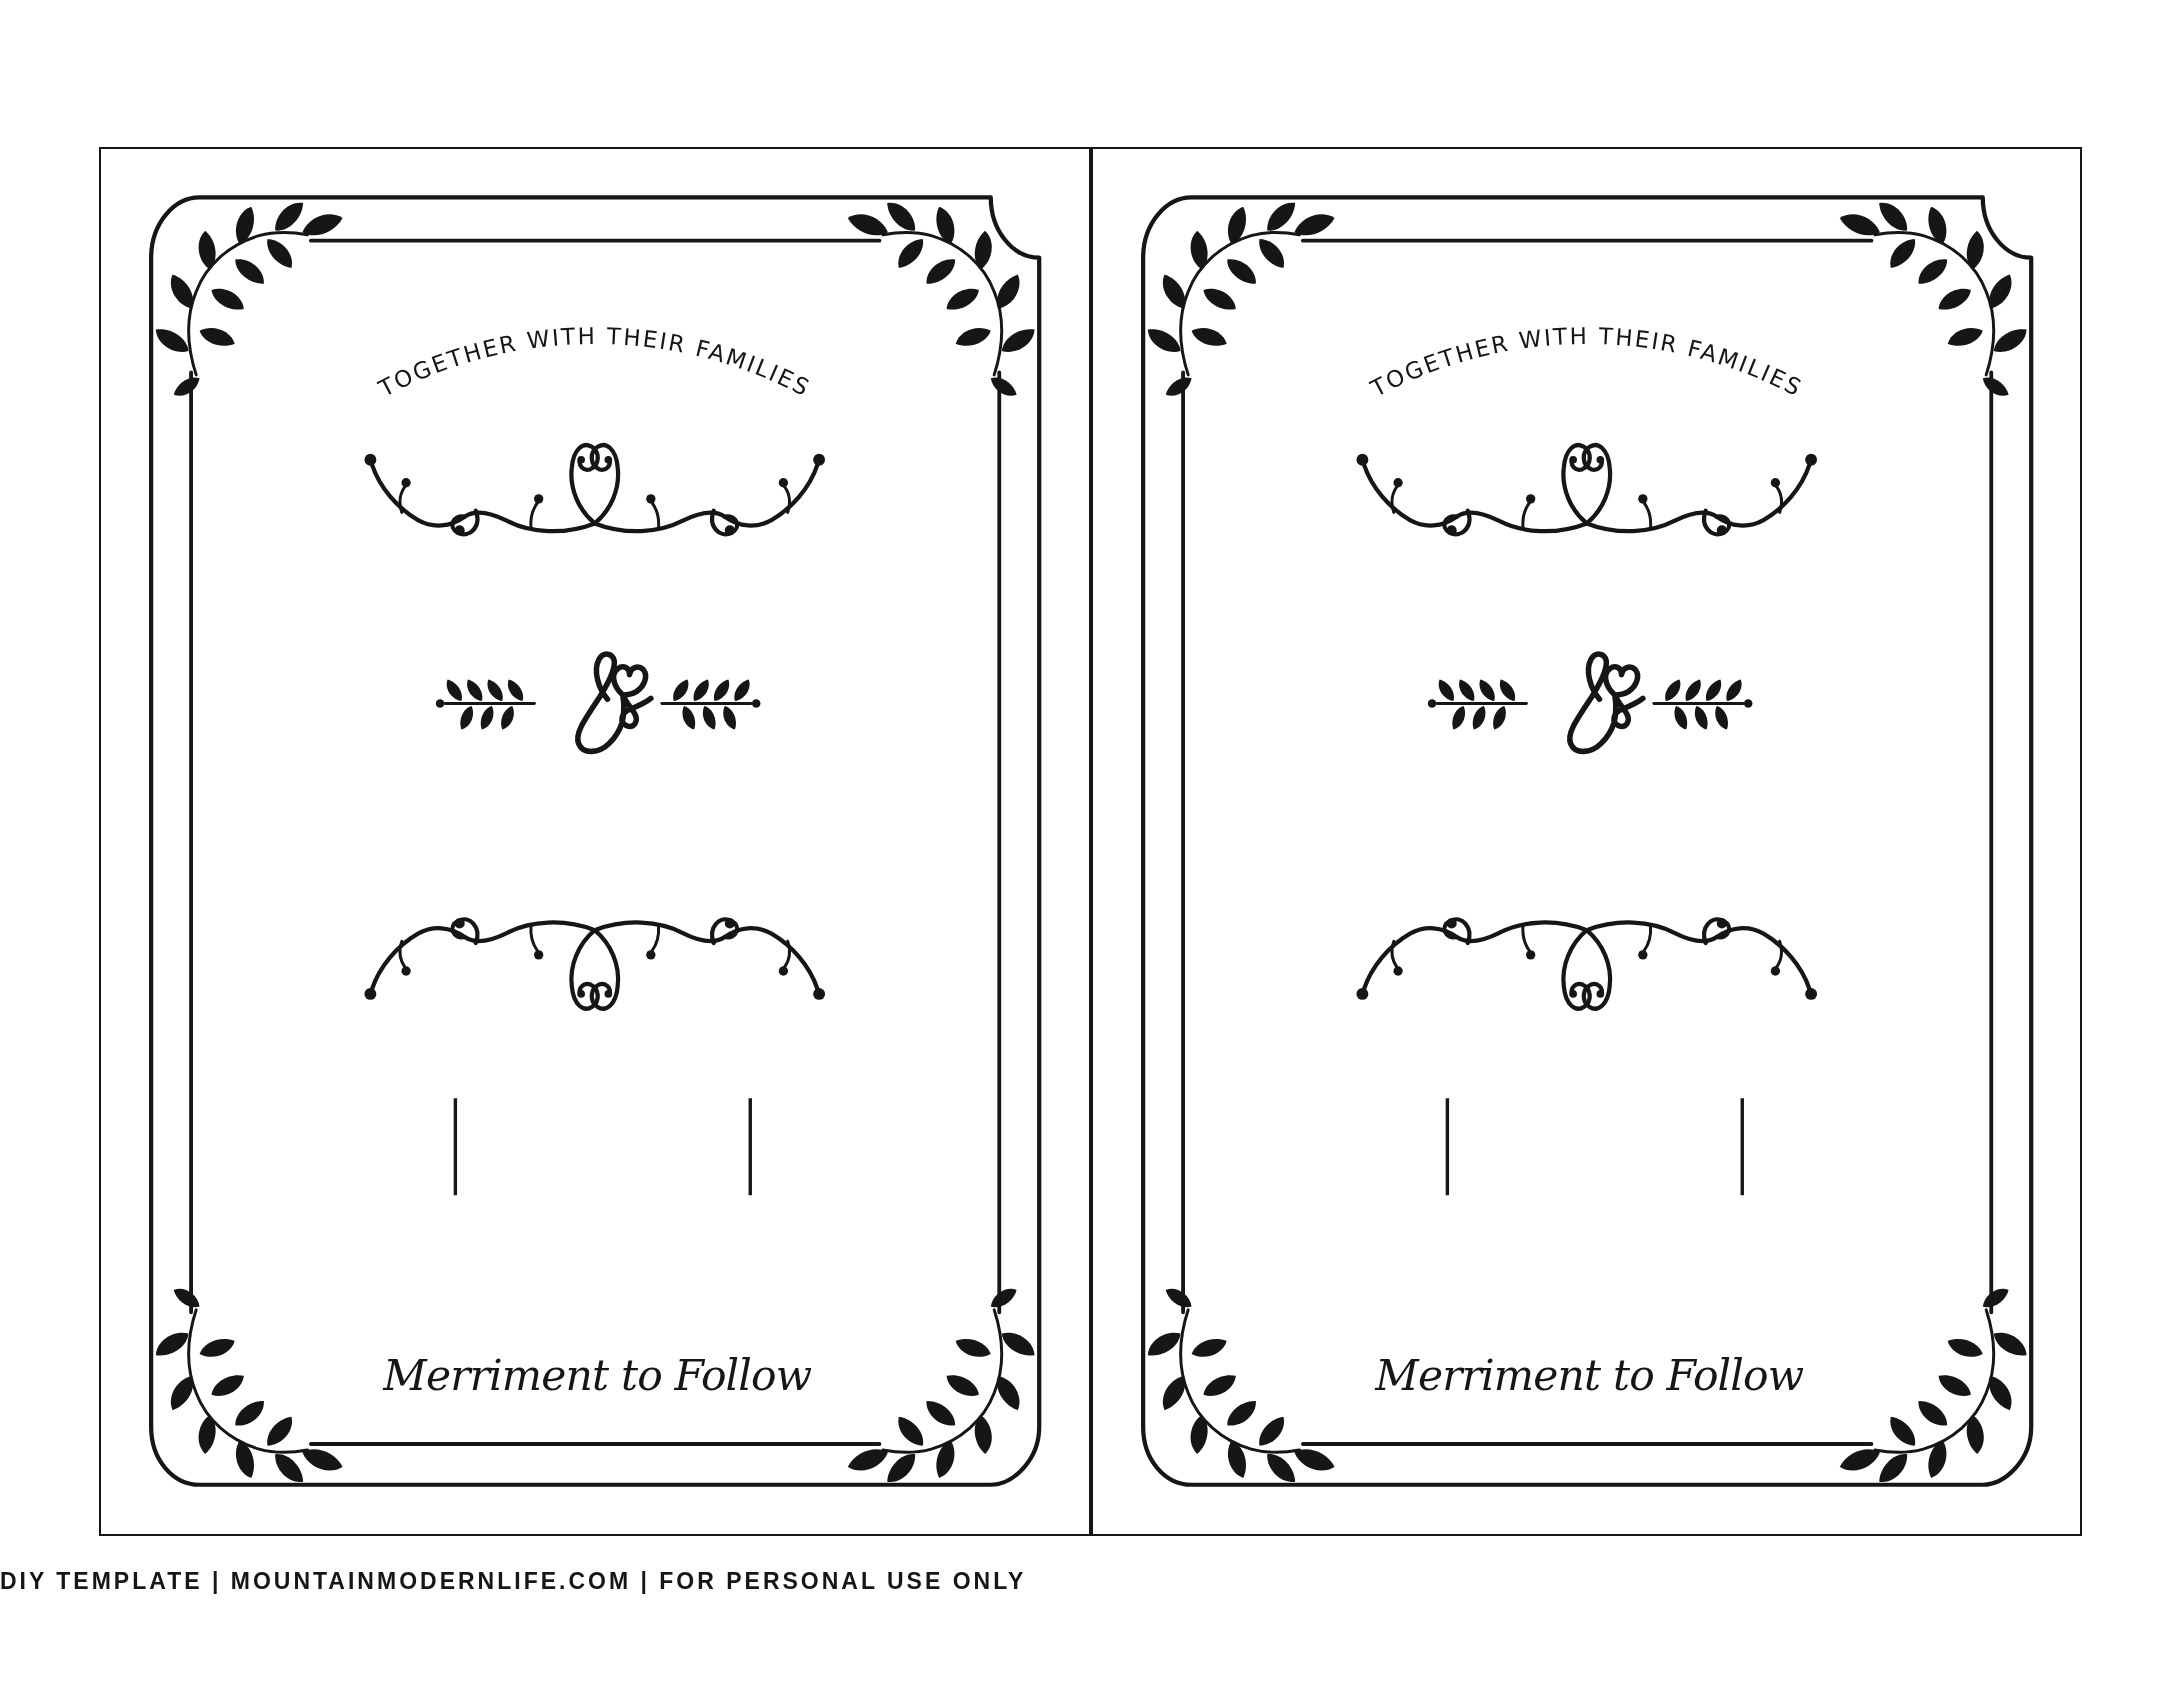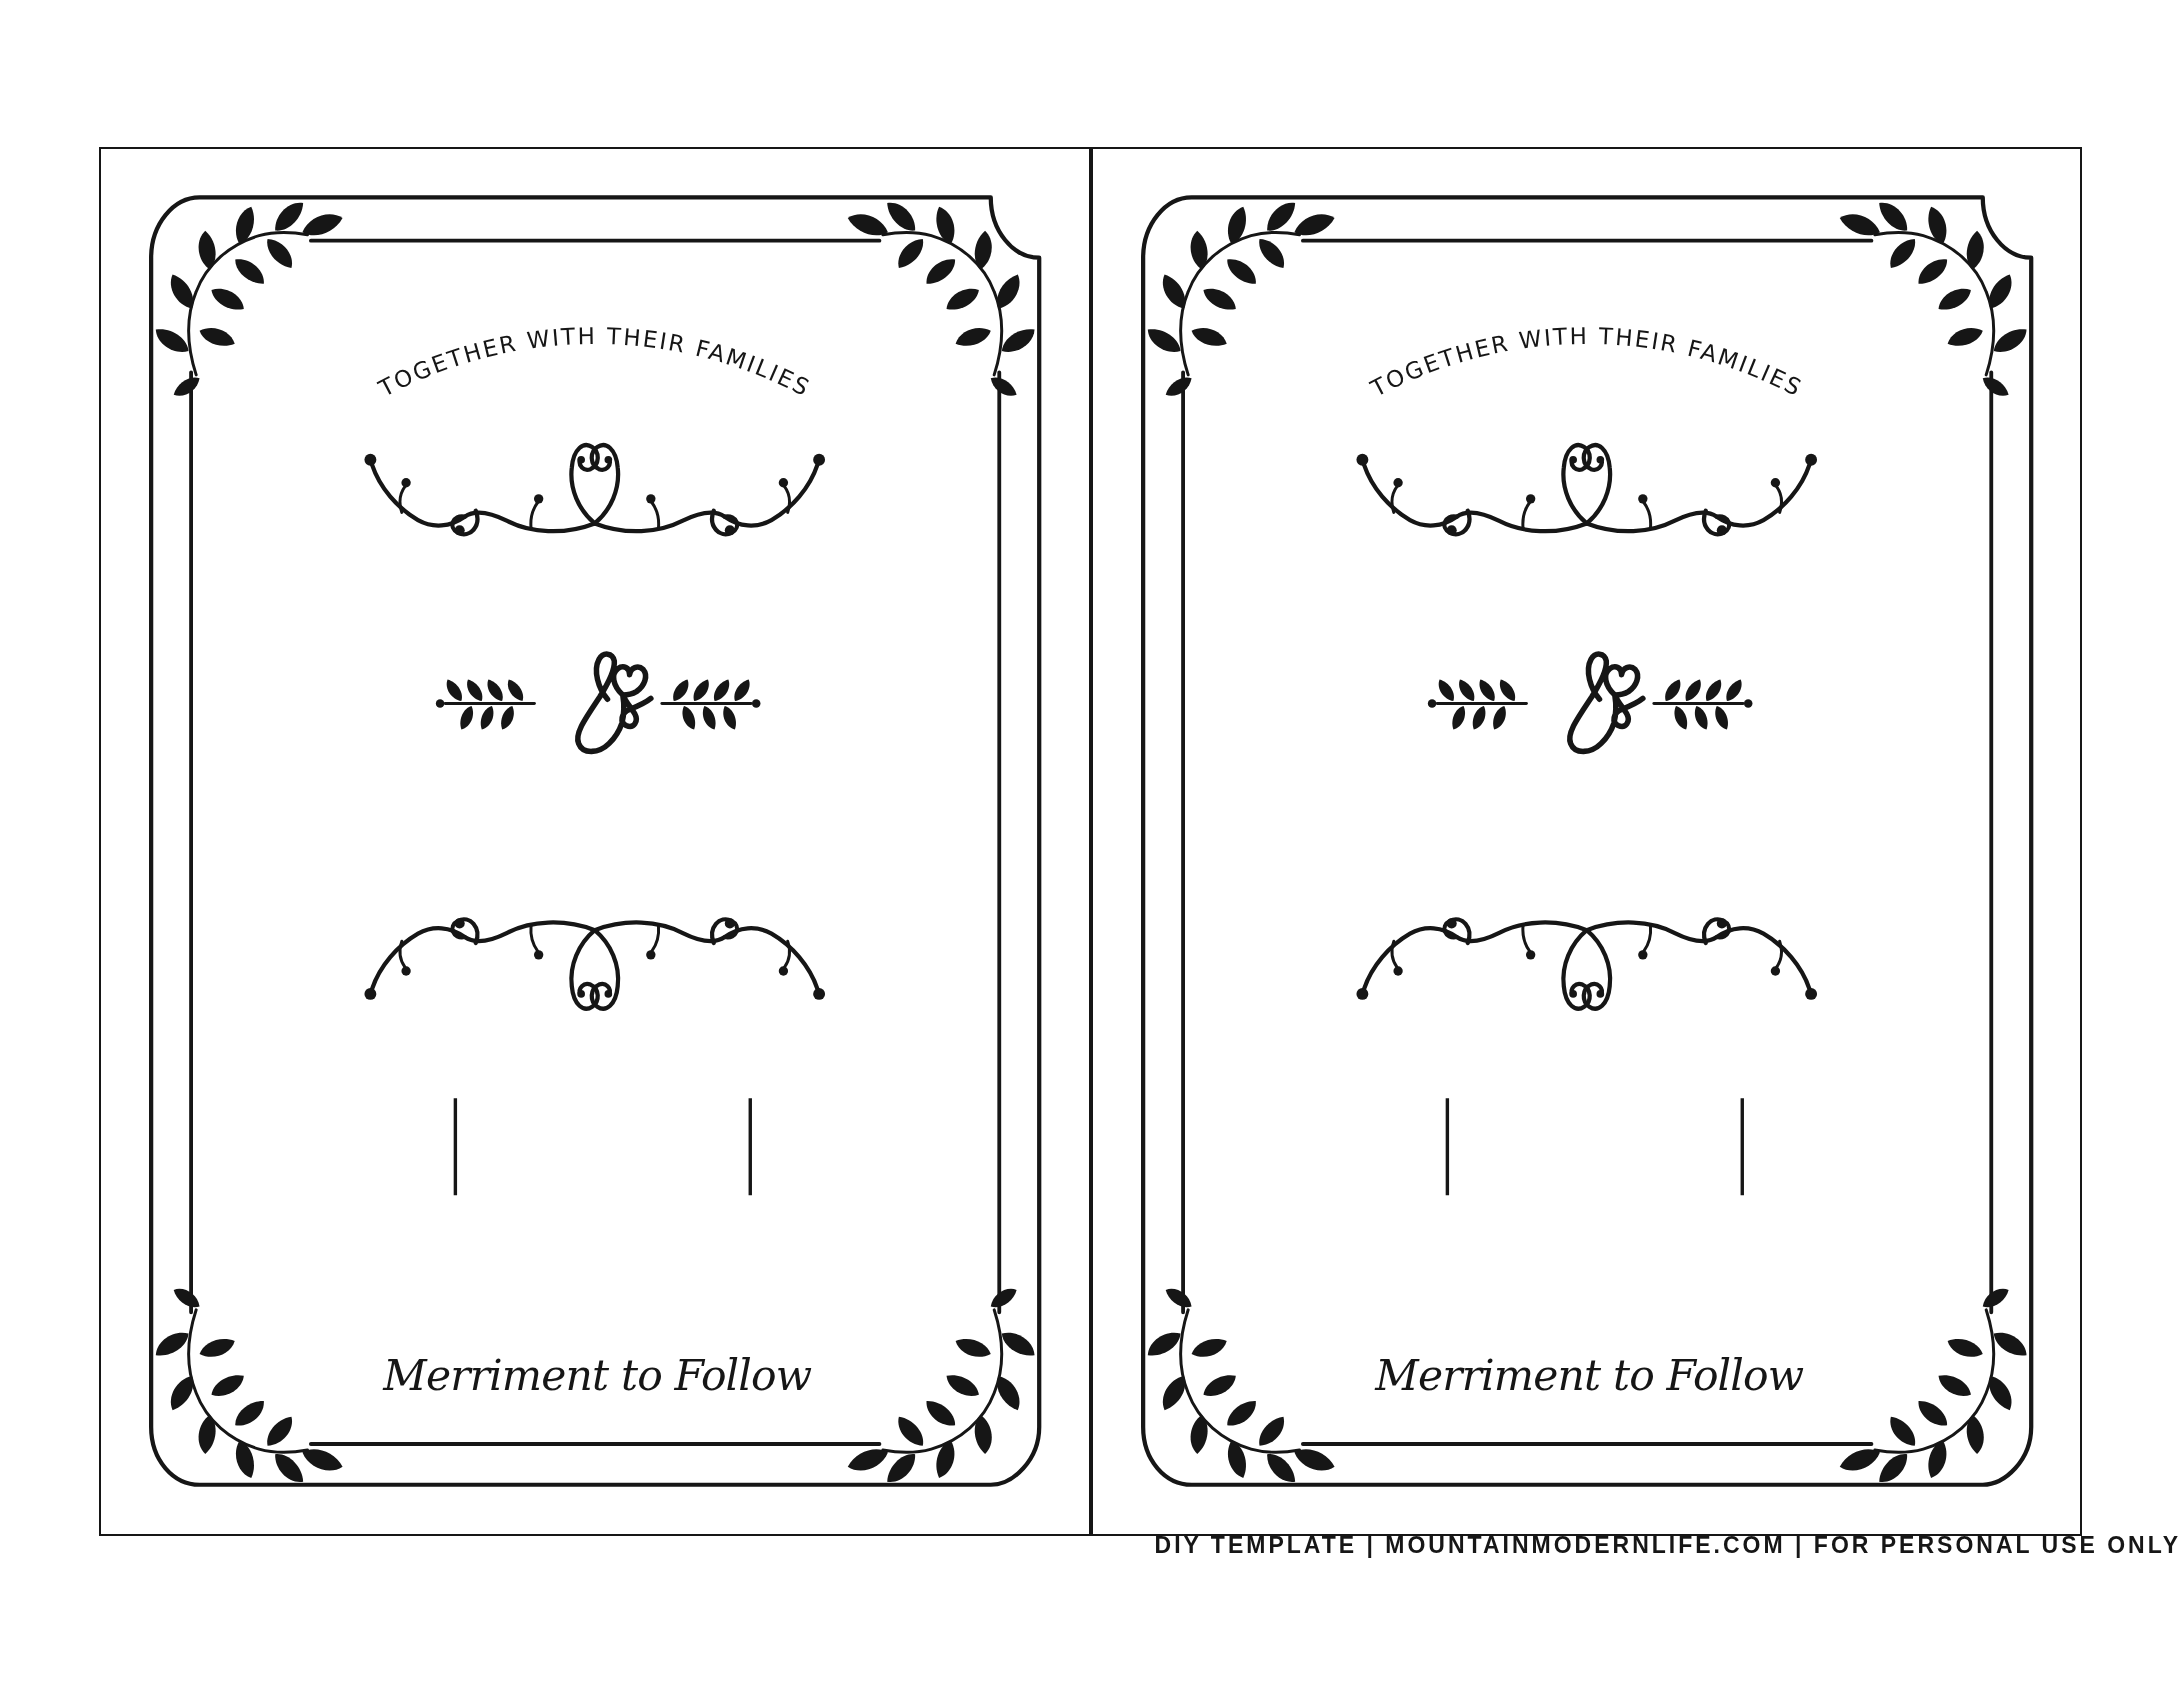--- a/index.html
+++ b/index.html
@@ -47,23 +47,23 @@
   }
   .script-caption{
     fill:#161616;
     font-family:"DejaVu Serif", serif;
     font-style:italic;
     font-size:50px;
     letter-spacing:-1px;
   }
   .footer-line{
     position:absolute;
-    left:0;top:1528px;
+    left:0;top:1564px;
     width:100%;
-    text-align:right;
+    text-align:left;
     color:#161616;
     font-family:"Liberation Sans", sans-serif;
     font-weight:bold;
     font-size:23px;
     letter-spacing:3px;
     line-height:34px;
     white-space:nowrap;
   }
   .defs-holder{position:absolute;width:0;height:0;overflow:hidden;}
 </style>

